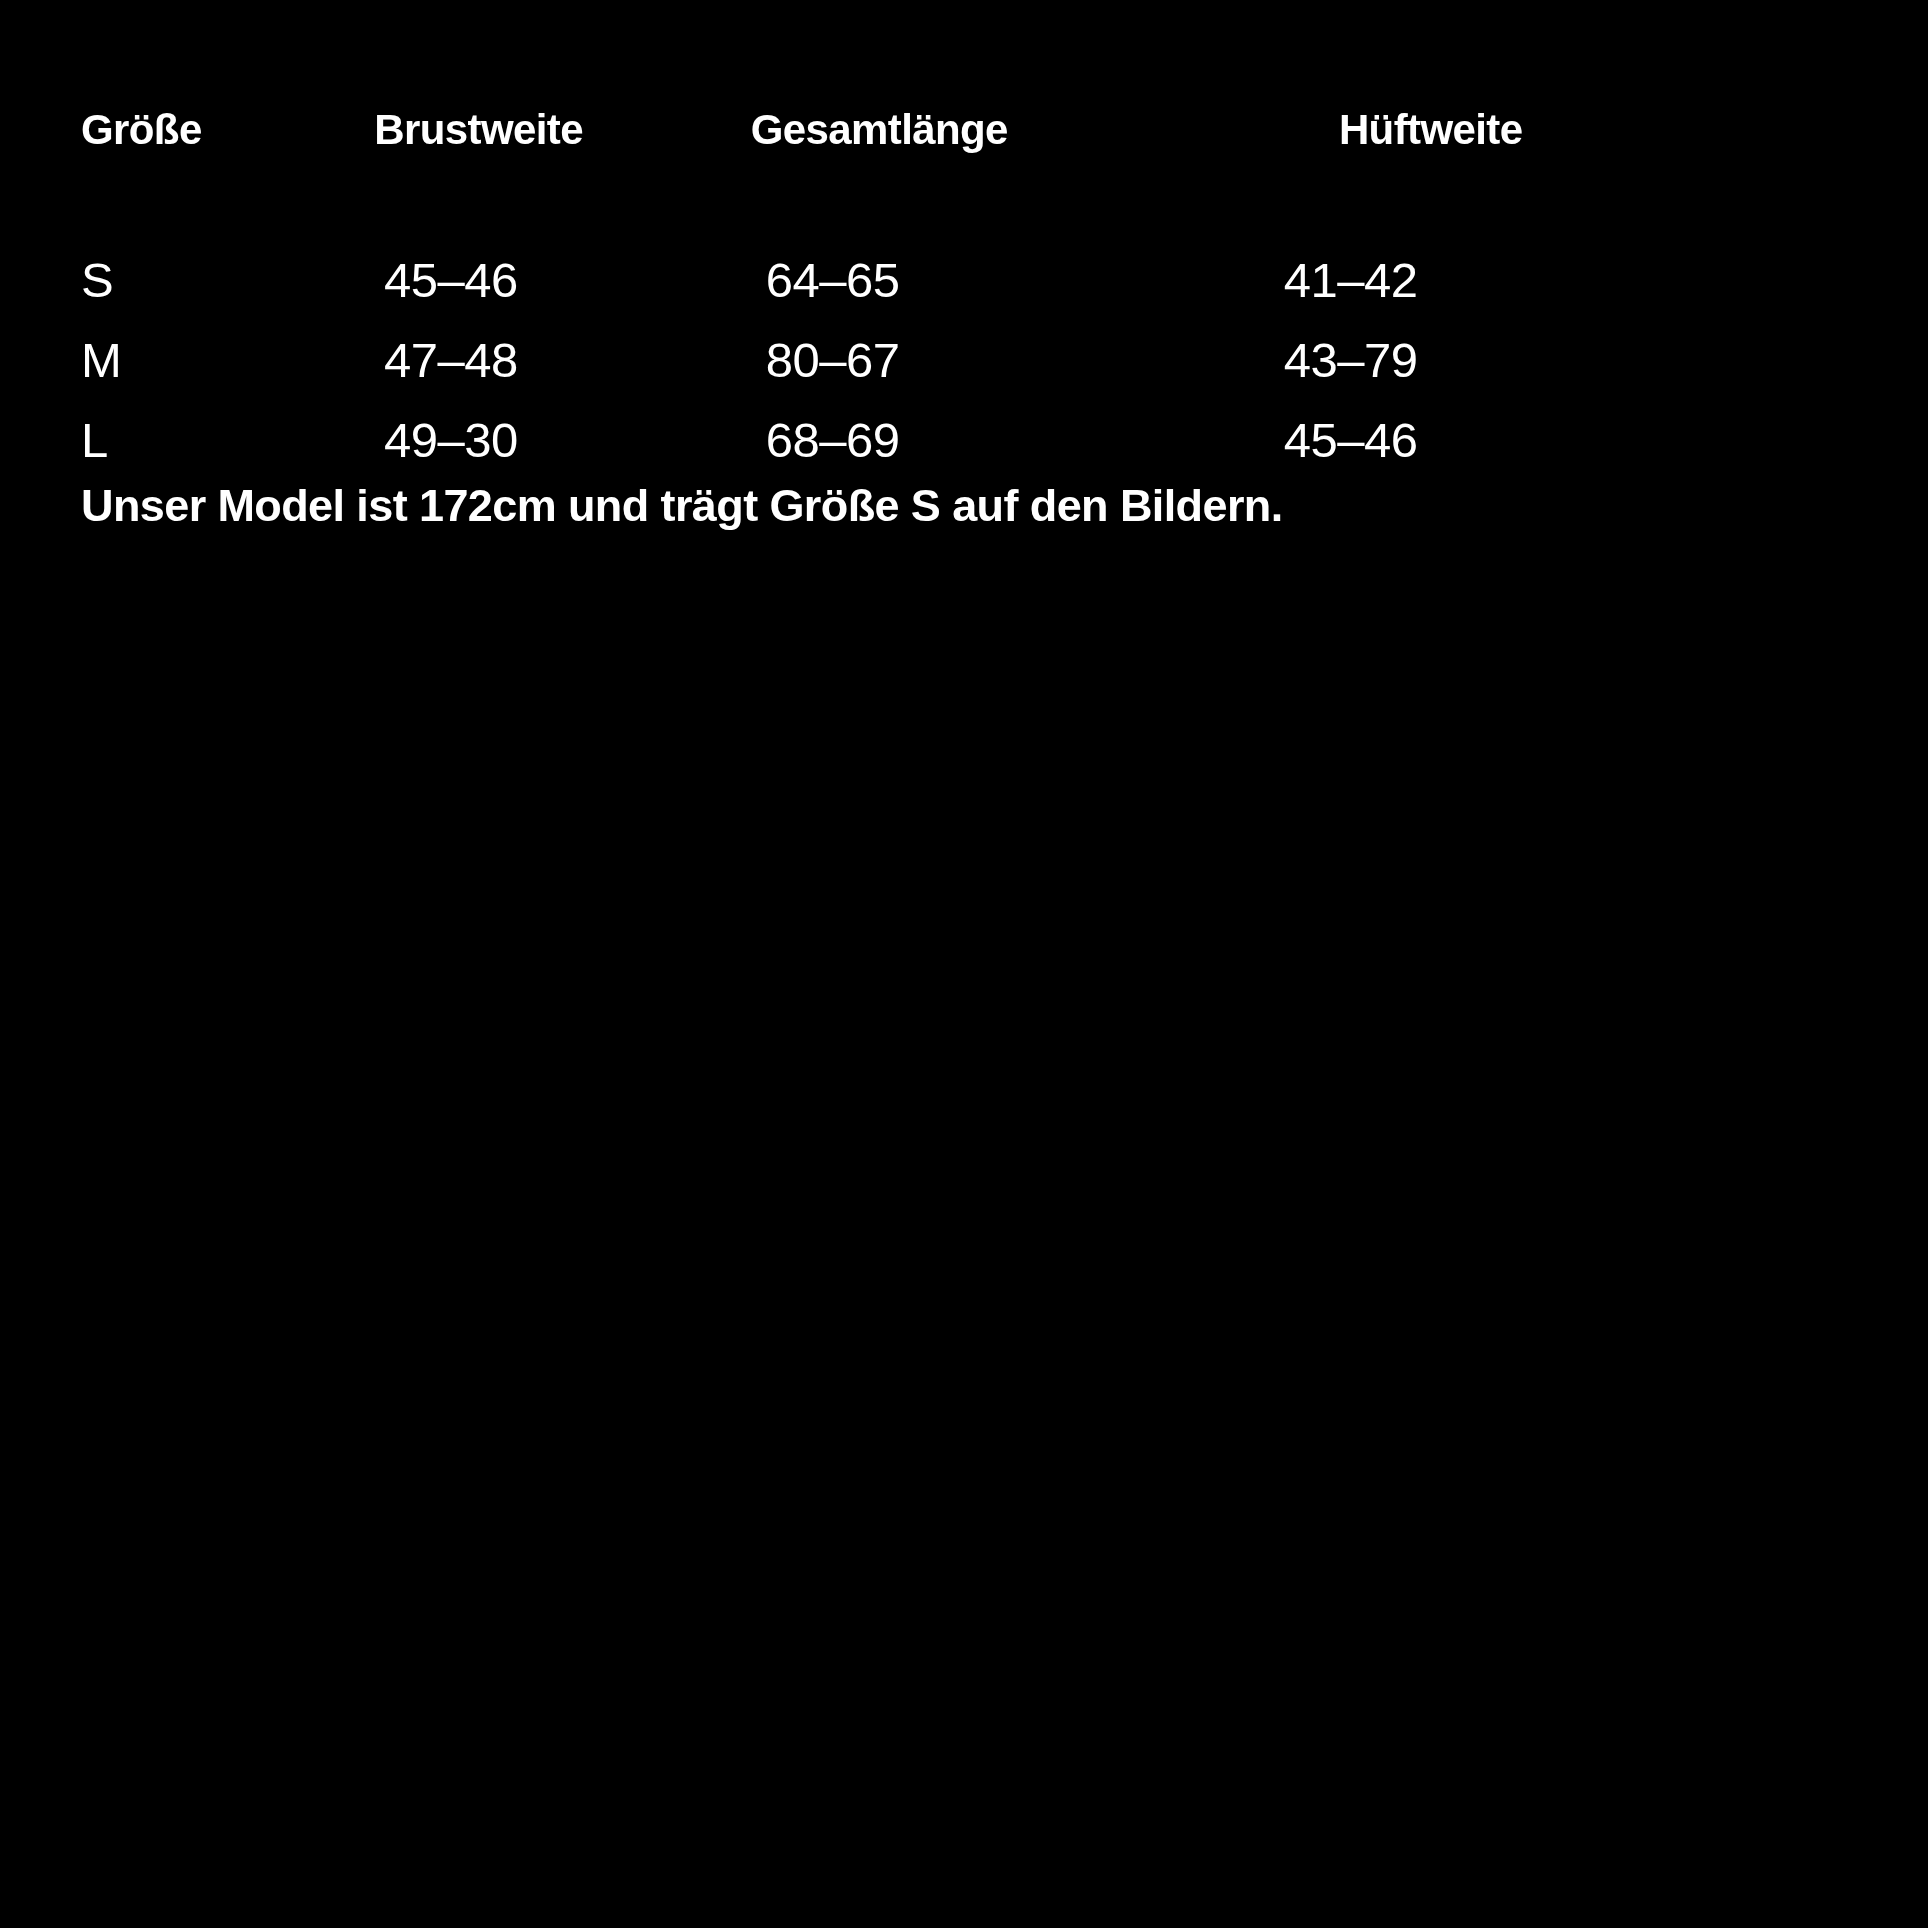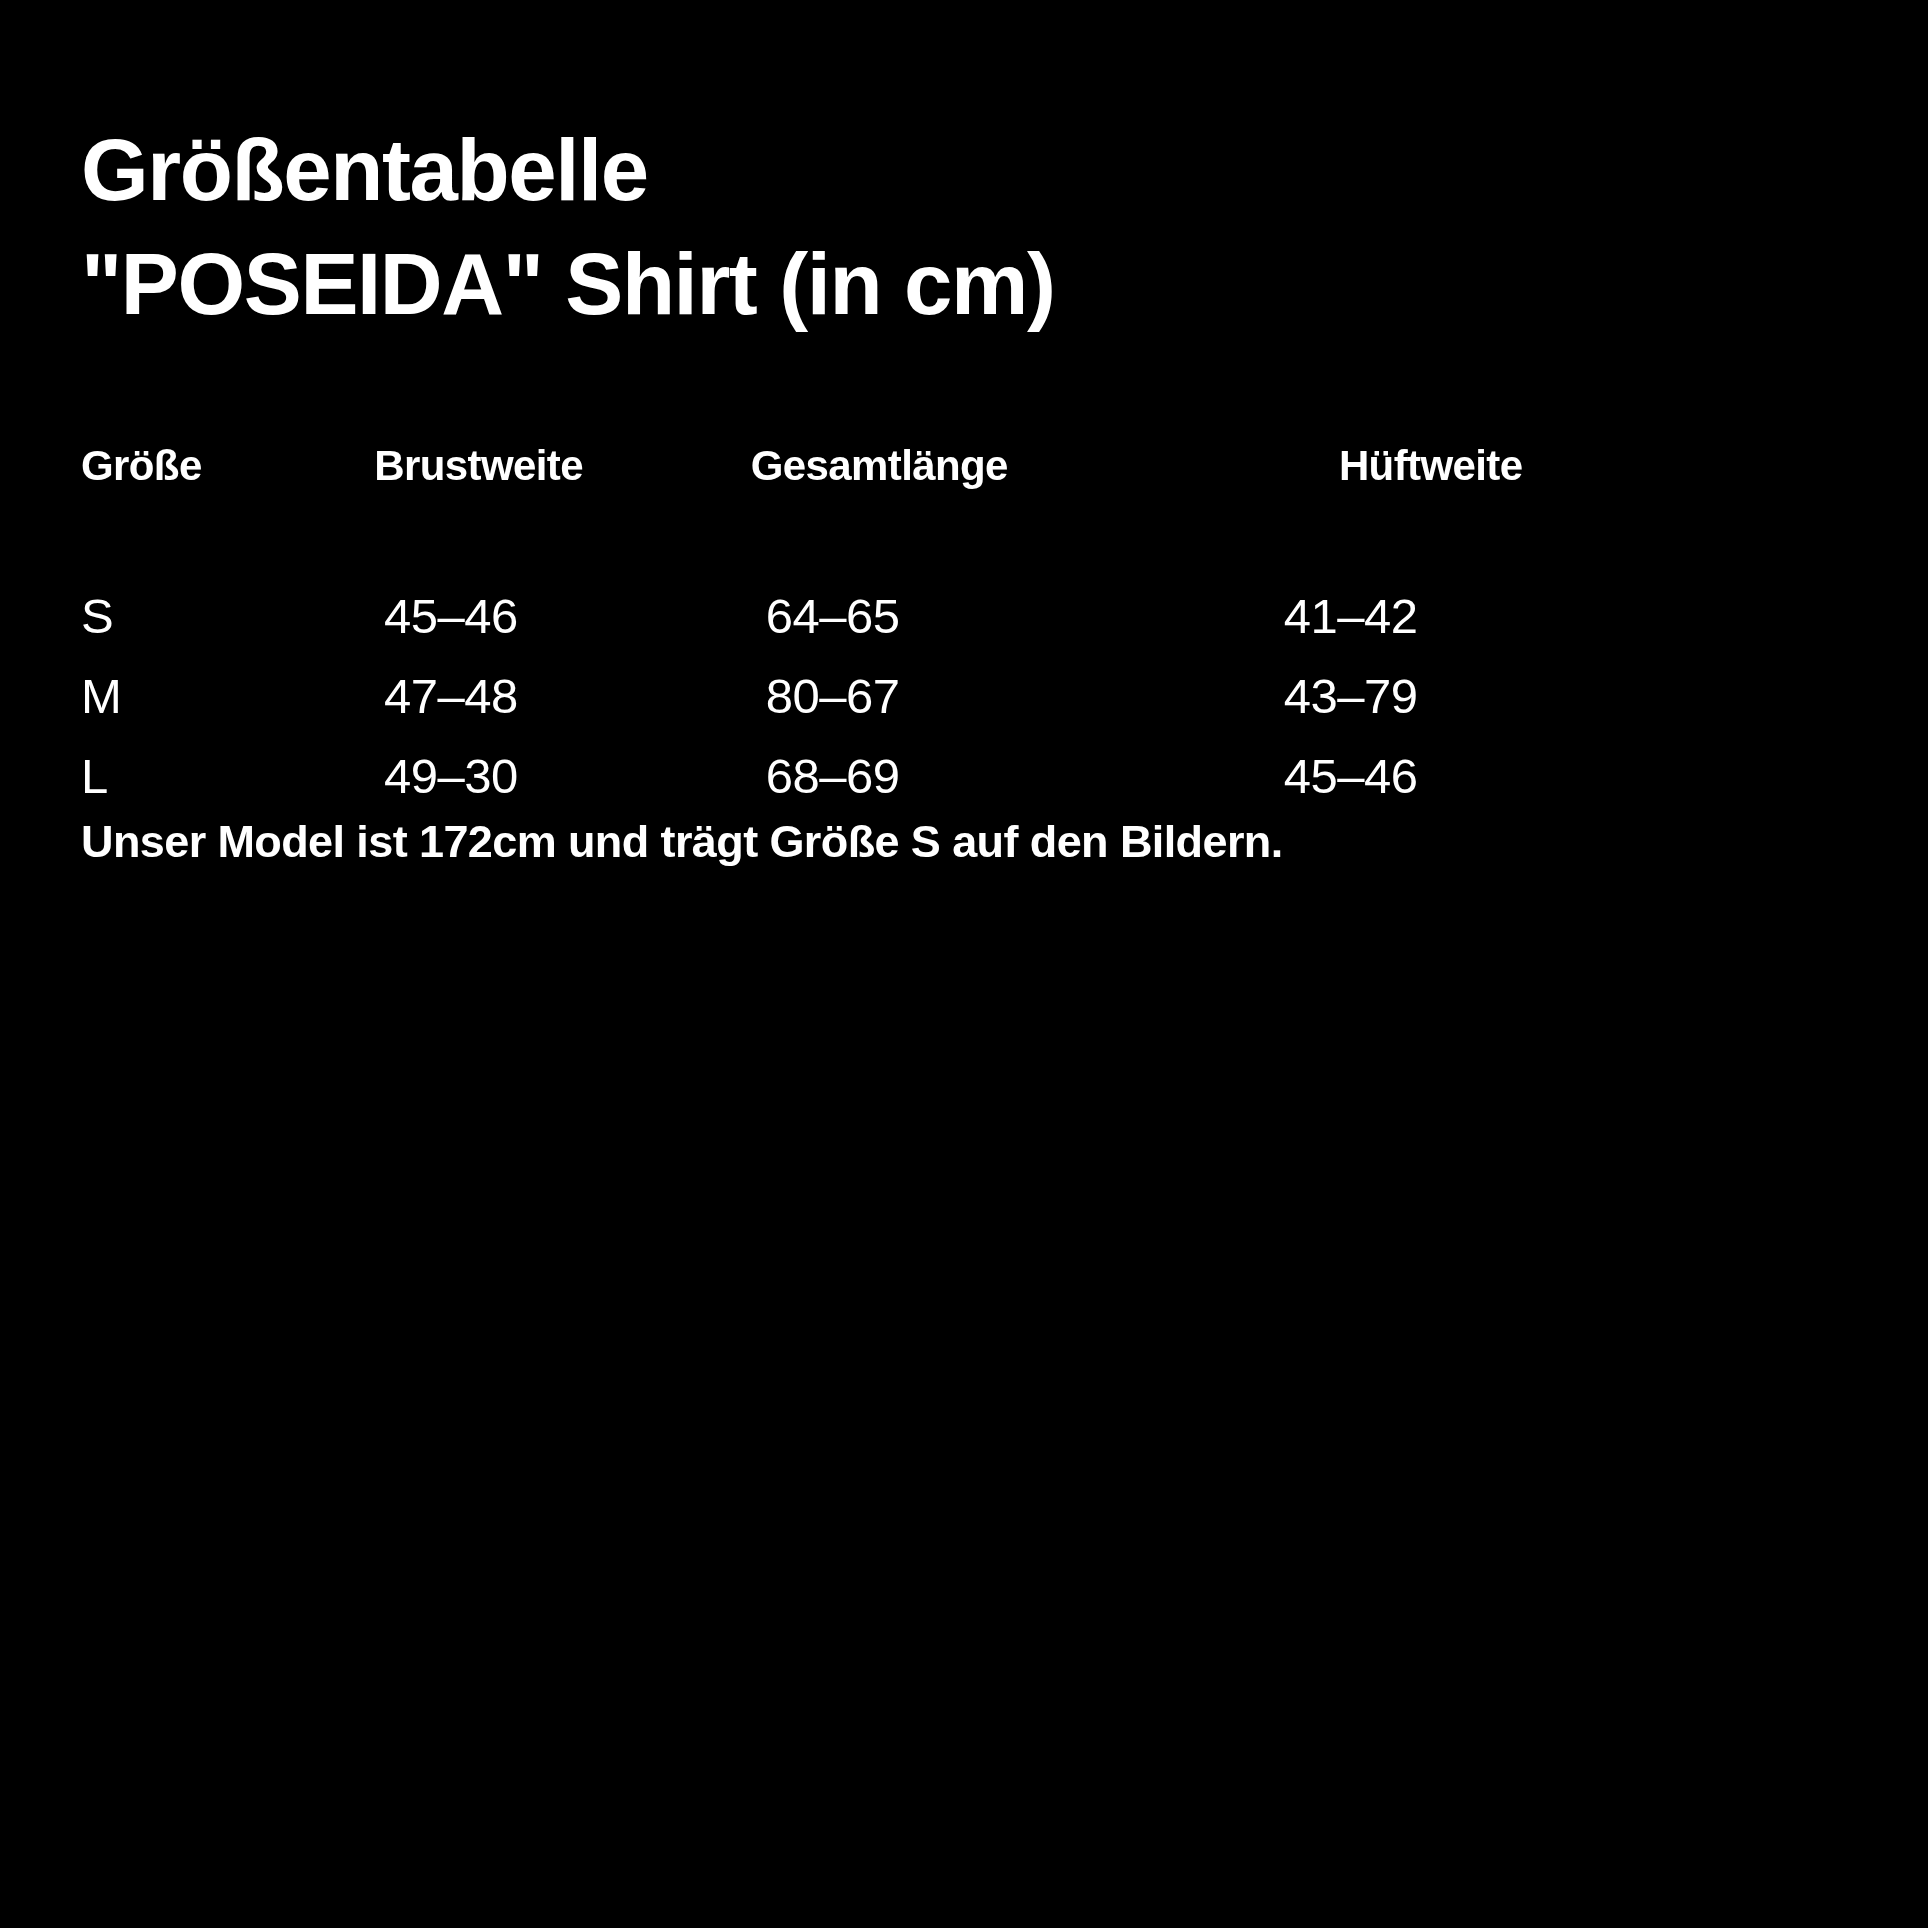--- a/index.html
+++ b/index.html
@@ -97,24 +97,20 @@
     letter-spacing: -0.6px;
     color: #ffffff;
     white-space: nowrap;
   }
 </style>
 </head>
 <body>
 
 <div class="page">
 
-  <div class="title-block">
-    <div class="title-line">Größentabelle</div>
-    <div class="title-line second">"POSEIDA" Shirt (in cm)</div>
-  </div>
 
   <table class="size-table">
     <thead>
       <tr>
         <th class="col-size">Größe</th>
         <th class="col-chest">Brustweite</th>
         <th class="col-length">Gesamtlänge</th>
         <th class="col-hip">Hüftweite</th>
       </tr>
     </thead>

